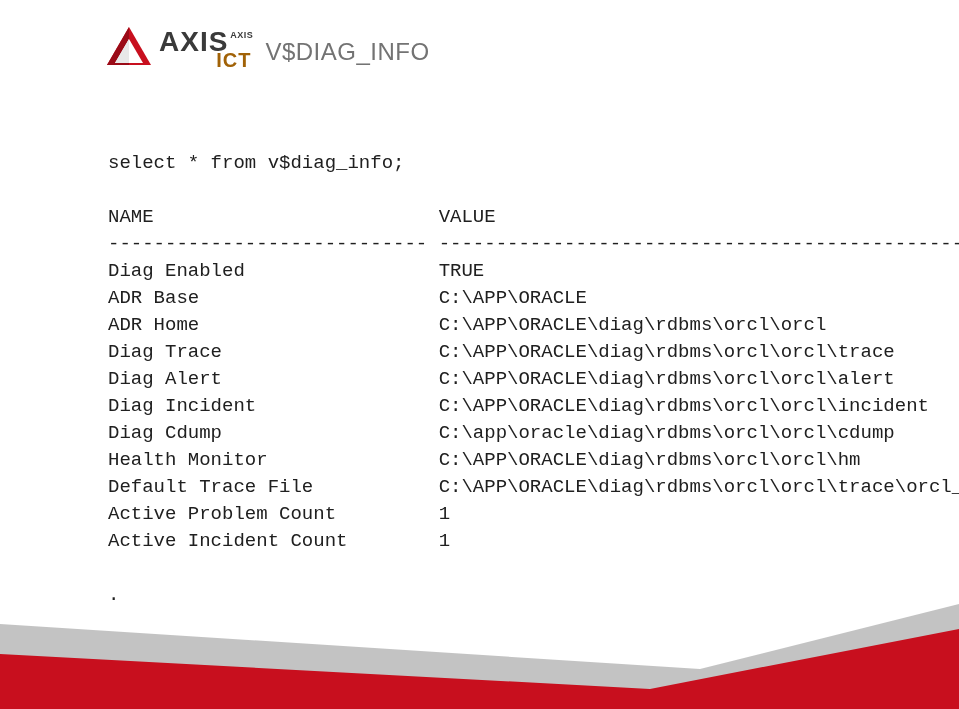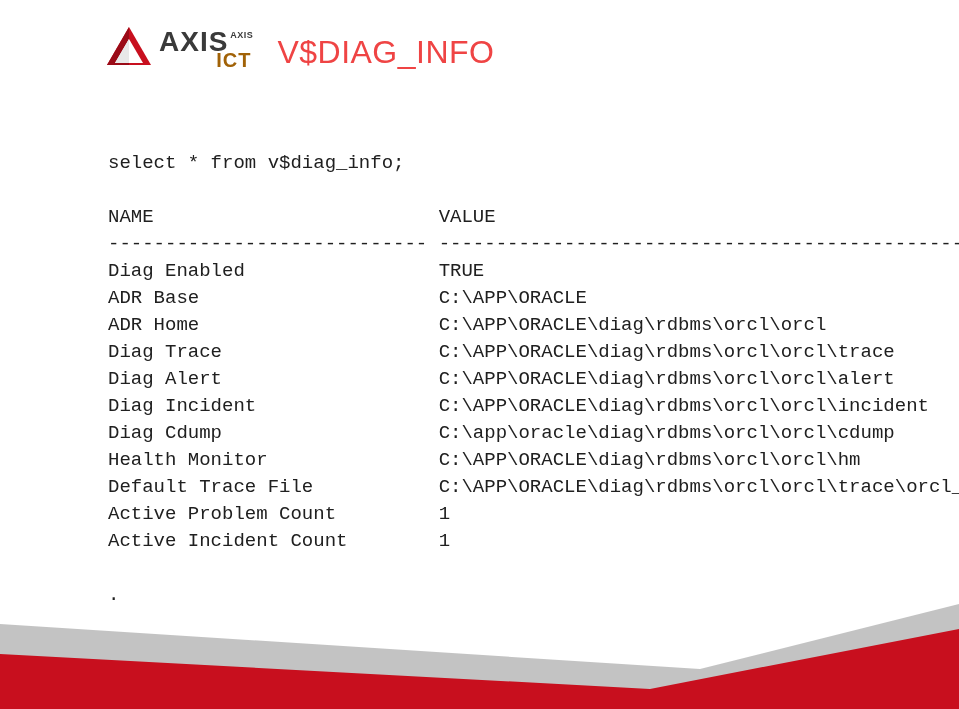--- a/index.html
+++ b/index.html
@@ -48,24 +48,24 @@
   .ict {
     font-size: 20px;
     font-weight: 700;
     color: #a16207;
     letter-spacing: 1px;
     text-align: right;
     margin-top: -6px;
     padding-right: 2px;
   }
   .slide-title {
-    font-size: 32px;
-    color: #ef4444;
+    font-size: 24px;
+    color: #737373;
     font-weight: 400;
-    margin-left: 24px;
+    margin-left: 12px;
     margin-top: 6px;
     letter-spacing: 0.5px;
   }
   .content {
     padding: 70px 0 0 108px;
     font-family: "Courier New", monospace;
     font-size: 19px;
     color: #202020;
     line-height: 1.42;
     white-space: pre;

